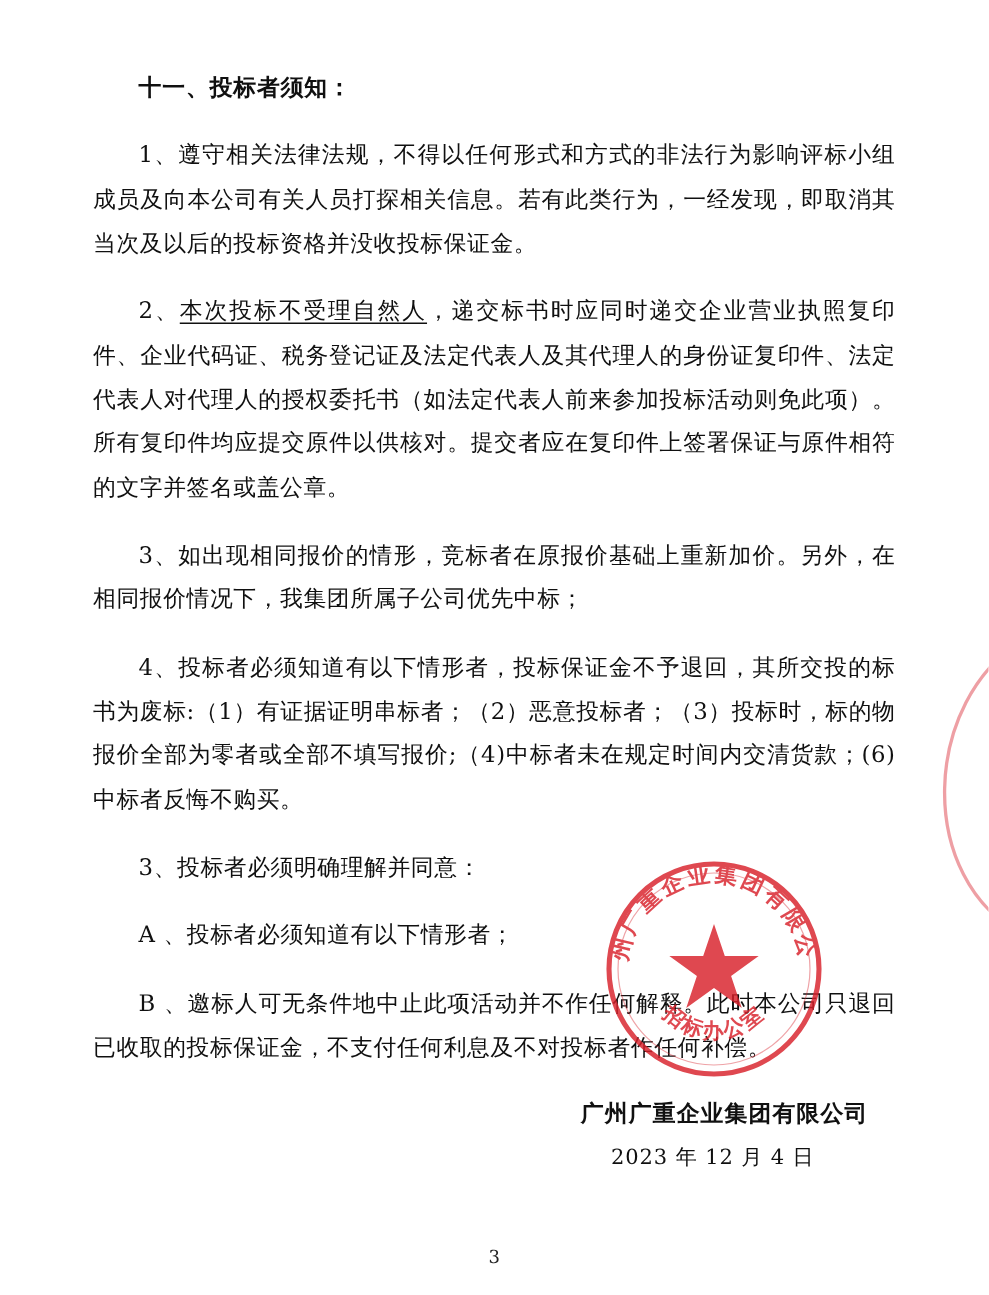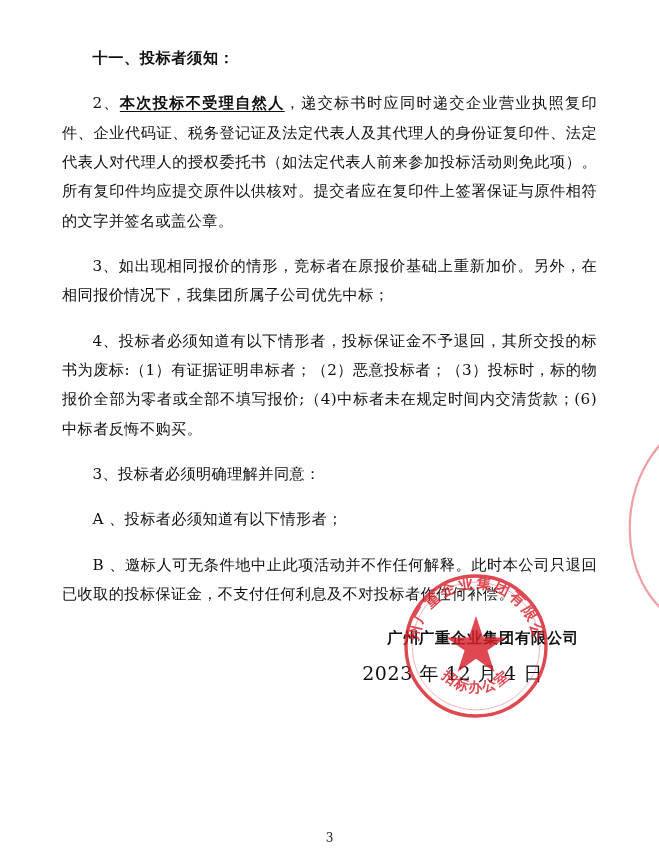--- a/index.html
+++ b/index.html
@@ -40,38 +40,38 @@
   }
 
   .para.heading {
     font-weight: 600;
     letter-spacing: 0.6px;
   }
 
   .underline {
     text-decoration: underline;
     text-underline-offset: 3px;
-    font-weight: 700;
+    font-weight: 400;
   }
 
   .signature-block {
     margin-top: 14px;
     text-align: right;
     padding-right: 18px;
     position: relative;
     z-index: 3;
   }
   .signature-line {
     font-size: 15.2px;
     letter-spacing: 0.8px;
     line-height: 2.0;
     font-weight: 600;
   }
   .signature-date {
-    font-size: 19px;
+    font-size: 14px;
     letter-spacing: 0.6px;
     line-height: 2.0;
     padding-right: 36px;
   }
 
   
   .seal {
     position: absolute;
     left: 400px;
     top: 570px;
@@ -113,20 +113,21 @@
   <div class="edge-arc">
     <svg width="120" height="210" viewBox="0 0 120 210" xmlns="http://www.w3.org/2000/svg">
       <path d="M96 6 C 28 46, 22 166, 96 204" fill="none" stroke="#e0515a" stroke-width="2.2"></path>
     </svg>
   </div>
 
   <div class="doc-body">
 
     <p class="para heading">十一、投标者须知：</p>
 
+    <p class="para">1、遵守相关法律法规，不得以任何形式和方式的非法行为影响评标小组成员及向本公司有关人员打探相关信息。若有此类行为，一经发现，即取消其当次及以后的投标资格并没收投标保证金。</p>
 
     <p class="para"><span>2、</span><span class="underline">本次投标不受理自然人</span><span>，递交标书时应同时递交企业营业执照复印件、企业代码证、税务登记证及法定代表人及其代理人的身份证复印件、法定代表人对代理人的授权委托书（如法定代表人前来参加投标活动则免此项）。所有复印件均应提交原件以供核对。提交者应在复印件上签署保证与原件相符的文字并签名或盖公章。</span></p>
 
     <p class="para">3、如出现相同报价的情形，竞标者在原报价基础上重新加价。另外，在相同报价情况下，我集团所属子公司优先中标；</p>
 
     <p class="para">4、投标者必须知道有以下情形者，投标保证金不予退回，其所交投的标书为废标:（1）有证据证明串标者；（2）恶意投标者；（3）投标时，标的物报价全部为零者或全部不填写报价;（4)中标者未在规定时间内交清货款；(6)中标者反悔不购买。</p>
 
     <p class="para">3、投标者必须明确理解并同意：</p>
 
     <p class="para">A 、投标者必须知道有以下情形者；</p>

